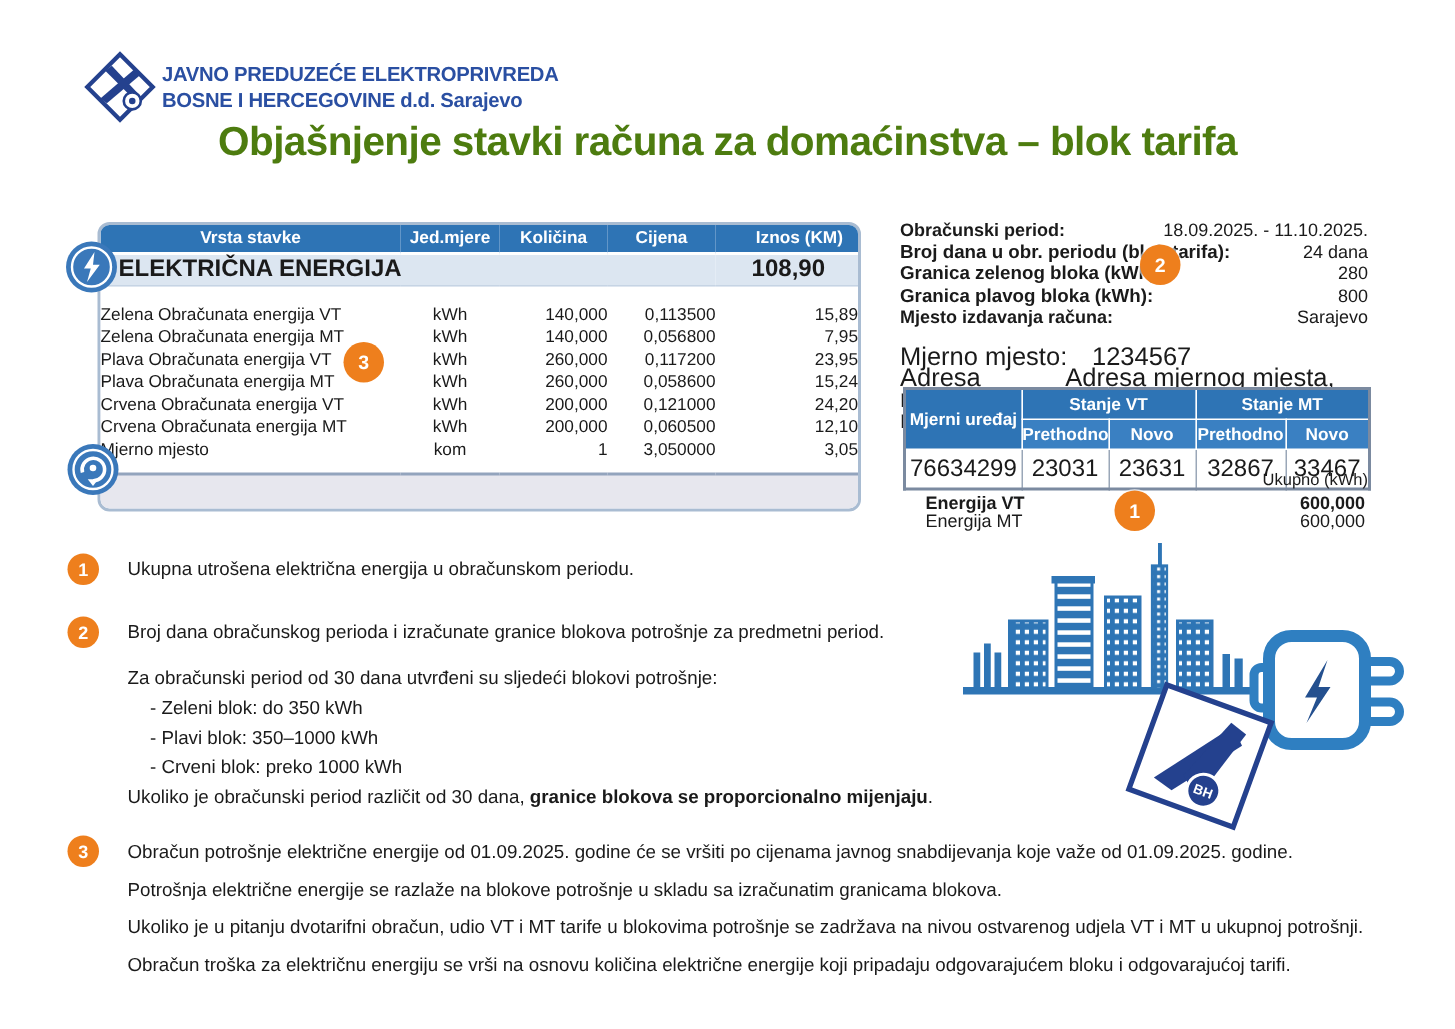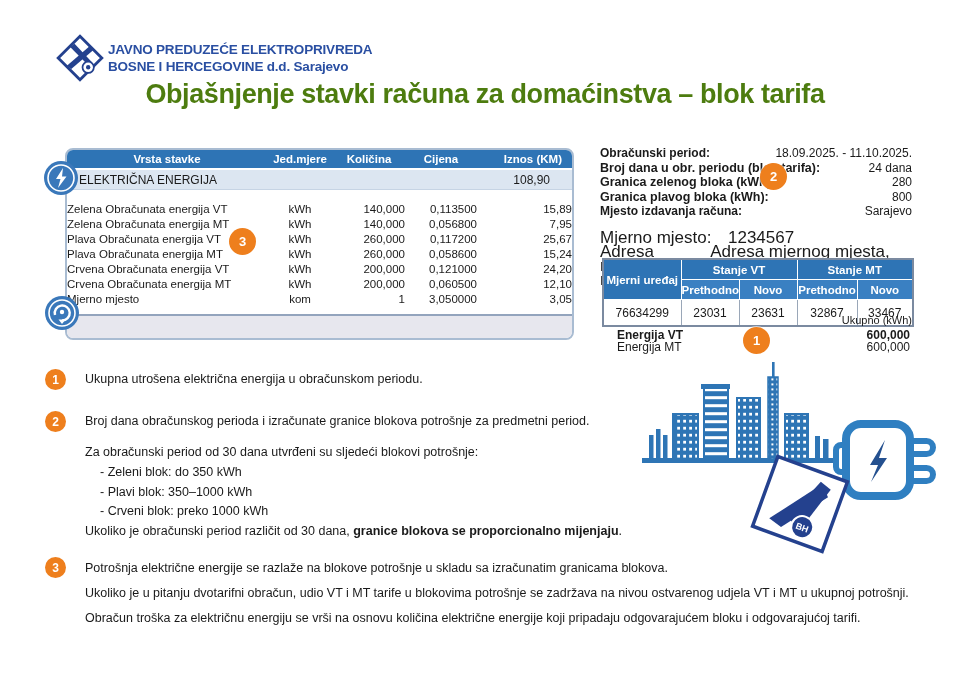--- a/index.html
+++ b/index.html
@@ -13,21 +13,21 @@
   #page-title{position:absolute;left:0;top:79px;width:970px;text-align:center;
     font-size:27px;font-weight:bold;color:#4d7c0f;letter-spacing:-0.4px;}
 
   
   #invoice-wrap{position:absolute;left:65px;top:148px;width:505px;
     border:2px solid #a9bcd2;border-radius:8px;overflow:hidden;background:#fff;}
   #invoice-wrap table{border-collapse:collapse;width:100%;table-layout:fixed;}
   #invoice-wrap tr.hdr th{background:#2e74b5;color:#fff;font-size:11.5px;font-weight:bold;
     height:18px;padding:0;border-bottom:2px solid #fff;text-align:center;}
   #invoice-wrap tr.hdr th.iznos{text-align:right;padding-right:10px;}
-  #invoice-wrap tr.group td{background:#dce6f1;font-weight:normal;font-size:12px;height:17px;
+  #invoice-wrap tr.group td{background:#dce6f1;font-weight:bold;font-size:16px;height:17px;
     border-bottom:1px solid #c6d4e4;}
   #invoice-wrap tr.group td.g-name{padding-left:12px;}
   #invoice-wrap tr.spacer td{height:9px;background:#fff;}
   #invoice-wrap tr.rowdata td{font-size:11.5px;height:15px;padding:0;background:#fff;}
   #invoice-wrap td.name{padding-left:12px;text-align:left;}
   #invoice-wrap td.ctr{text-align:center;}
   #invoice-wrap td.num{text-align:right;}
   #invoice-wrap td.qty{padding-right:4px;}
   #invoice-wrap td.price{padding-right:6px;}
   #invoice-wrap td.amount{padding-right:22px;}
@@ -48,21 +48,21 @@
   .mp-row{display:flex;}
   .mp-label{width:128px;}
 
   
   #meter-wrap{position:absolute;left:602px;top:258px;width:312px;}
   #meter-wrap table{border-collapse:collapse;width:100%;table-layout:fixed;
     border:2px solid #7b8aa0;}
   #meter-wrap th{background:#2e74b5;color:#fff;font-size:11.5px;font-weight:bold;
     height:19px;padding:0;border:1.5px solid #fff;text-align:center;}
   #meter-wrap tr.sub th{background:#3a80c2;}
-  #meter-wrap td{background:#fff;font-size:12px;height:25px;text-align:center;
+  #meter-wrap td{background:#fff;font-size:16px;height:25px;text-align:center;
     border:1px solid #9aa7b8;padding:0;}
   #ukupno-label{position:absolute;left:600px;top:314px;width:312px;text-align:right;
     font-size:11px;padding-right:2px;}
   .total-line{position:absolute;left:617px;width:293px;display:flex;
     justify-content:space-between;font-size:12px;line-height:13px;}
   #total-vt{top:329px;font-weight:bold;}
   #total-mt{top:341px;}
 
   
   .badge{position:absolute;border-radius:50%;background:#ee7f1d;color:#fff;
@@ -144,21 +144,21 @@
         <td class="ctr">kWh</td>
         <td class="num qty">140,000</td>
         <td class="num price">0,056800</td>
         <td class="num amount">7,95</td>
       </tr>
       <tr class="rowdata">
         <td class="name">Plava Obračunata energija VT</td>
         <td class="ctr">kWh</td>
         <td class="num qty">260,000</td>
         <td class="num price">0,117200</td>
-        <td class="num amount">25,67</td>
+        <td class="num amount">23,95</td>
       </tr>
       <tr class="rowdata">
         <td class="name">Plava Obračunata energija MT</td>
         <td class="ctr">kWh</td>
         <td class="num qty">260,000</td>
         <td class="num price">0,058600</td>
         <td class="num amount">15,24</td>
       </tr>
       <tr class="rowdata">
         <td class="name">Crvena Obračunata energija VT</td>
@@ -292,20 +292,21 @@
 
   <div id="note-2-block">
     <div>Za obračunski period od 30 dana utvrđeni su sljedeći blokovi potrošnje:</div>
     <div class="bullet">- Zeleni blok: do 350 kWh</div>
     <div class="bullet">- Plavi blok: 350–1000 kWh</div>
     <div class="bullet">- Crveni blok: preko 1000 kWh</div>
     <div><span>Ukoliko je obračunski period različit od 30 dana, </span><b>granice blokova se proporcionalno mijenjaju</b><span>.</span></div>
   </div>
 
   <div id="note-3-block">
+    <div>Obračun potrošnje električne energije od 01.09.2025. godine će se vršiti po cijenama javnog snabdijevanja koje važe od 01.09.2025. godine.</div>
     <div>Potrošnja električne energije se razlaže na blokove potrošnje u skladu sa izračunatim granicama blokova.</div>
     <div>Ukoliko je u pitanju dvotarifni obračun, udio VT i MT tarife u blokovima potrošnje se zadržava na nivou ostvarenog udjela VT i MT u ukupnoj potrošnji.</div>
     <div>Obračun troška za električnu energiju se vrši na osnovu količina električne energije koji pripadaju odgovarajućem bloku i odgovarajućoj tarifi.</div>
   </div>
 
   <svg id="illustration" viewBox="0 0 320 195">
     <defs>
       <pattern id="win" width="6" height="7" patternUnits="userSpaceOnUse">
         <rect width="6" height="7" fill="#2e75b5"></rect>
           <rect x="1.2" y="1.8" width="2.8" height="2.8" fill="#ffffff"></rect>

